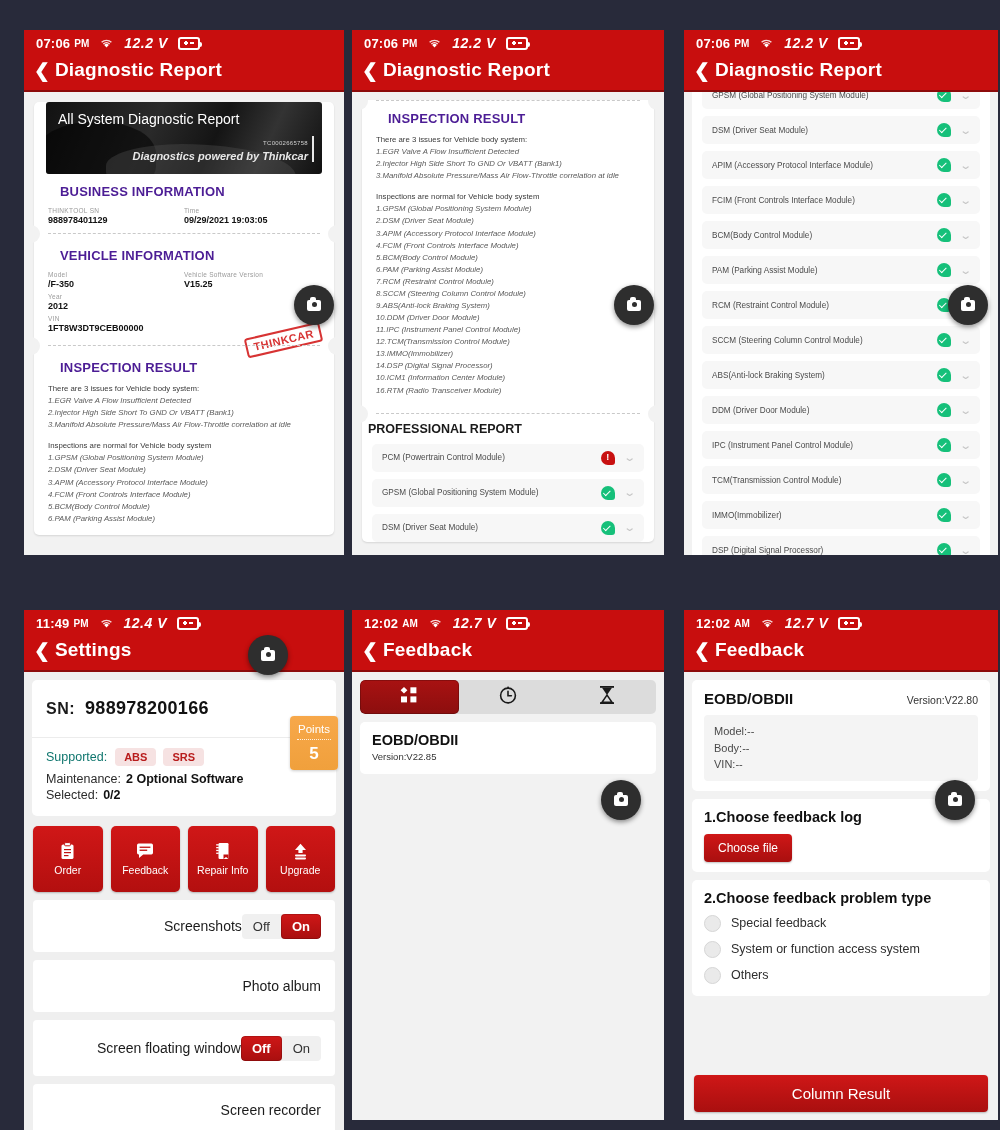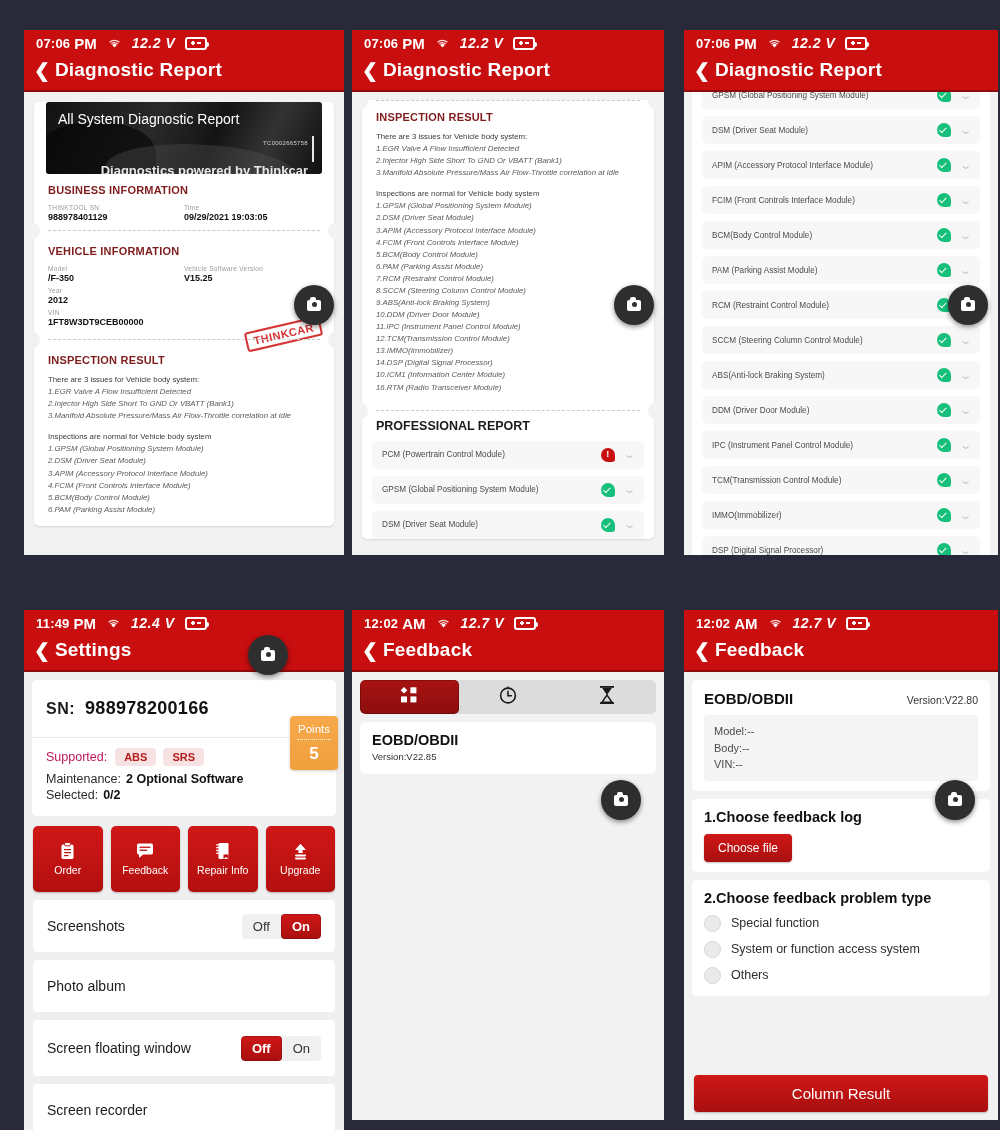--- a/index.html
+++ b/index.html
@@ -38,21 +38,21 @@
   .statusbar {
     background: #c80e0e;
     height: 26px;
     display: flex; align-items: center;
     padding: 0 12px;
     color: #fff;
     flex: 0 0 auto;
     gap: 10px;
   }
   .st-time { font-size: 13px; font-weight: bold; letter-spacing: .2px;}
-  .st-ampm { font-size: 15px; font-weight: bold; margin-left: -6px; }
+  .st-ampm { font-size: 10px; font-weight: bold; margin-left: -6px; }
   .st-wifi { width: 15px; height: 12px; position: relative; }
   .st-wifi svg { display:block; }
   .st-volt { font-size: 14px; font-style: italic; font-weight: bold; letter-spacing: .5px; }
   .st-batt {
     width: 22px; height: 13px; border: 2px solid #fff; border-radius: 3px;
     position: relative; display:flex; align-items:center; justify-content:center; gap:2px;
   }
   .st-batt:after {
     content:""; position:absolute; right:-4px; top:3px; width:3px; height:5px; background:#fff; border-radius:0 2px 2px 0;
   }
@@ -90,27 +90,27 @@
     margin: 8px 10px 0 10px; background: #fff; border-radius: 5px; position: relative;
     box-shadow: 0 1px 2px rgba(0,0,0,.12);
   }
   .rpt-hero {
     margin: 10px 12px 0 12px; height: 72px; border-radius: 3px;
     background: linear-gradient(115deg,#121212 0%,#2a2a2a 38%,#141414 60%,#333 78%,#101010 100%);
     position: relative; overflow: hidden;
   }
   .rpt-hero .htitle { position:absolute; left:12px; top:9px; color:#fff; font-size:14px;}
   .rpt-hero .hcode { position:absolute; right:14px; top:38px; color:#cfcfcf; font-size:6px; letter-spacing:.3px;}
-  .rpt-hero .hsub { position:absolute; right:14px; top:61px; color:#e8e8e8; font-size:13px; font-weight:bold;}
+  .rpt-hero .hsub { position:absolute; right:14px; top:48px; color:#e8e8e8; font-size:11px; font-weight:bold;font-style:italic;}
   .rpt-hero .hbar { position:absolute; right:8px; top:34px; width:2px; height:26px; background:#e8e8e8;}
   .rpt-hero .blob1 {position:absolute;left:-10px;bottom:-18px;width:120px;height:70px;background:#000;opacity:.55;border-radius:50% 50% 40% 60%;}
   .rpt-hero .blob2 {position:absolute;left:60px;bottom:-25px;width:190px;height:55px;background:#555;opacity:.35;border-radius:40% 60% 30% 50%;}
 
   .sec { padding: 10px 14px 4px 14px; position: relative; }
-  .sec h3 { font-size: 11px; font-weight: bold; color: #7f1d1d; letter-spacing: .2px; margin-bottom: 8px;}
+  .sec h3 { font-size: 13px; font-weight: bold; color: #4c1d95; letter-spacing: .2px; margin-bottom: 8px; margin-left: 12px;}
   .kv-row { display: flex; margin-bottom: 4px;}
   .kv { flex: 1; }
   .kv .k { font-size: 6.5px; color: #9a9a9a; letter-spacing:.3px; }
   .kv .v { font-size: 9px; font-weight: bold; color: #111; margin-top: 1px;}
   .dashed { border-top: 1.5px dashed #c9c9c9; margin: 8px 0 0 0; position: relative;}
   .notch-l, .notch-r { position:absolute; top:-9px; width:16px; height:18px; background:#f2f2f2; }
   .notch-l { left:-24px; border-radius: 0 12px 12px 0;}
   .notch-r { right:-24px; border-radius: 12px 0 0 12px;}
 
   .insp-body { font-size: 7.8px; color: #5b5b5b; line-height: 1.55; }
@@ -119,21 +119,21 @@
   .insp-body .gap { height: 9px; }
 
   .stamp {
     position: absolute; right: 12px; bottom: 0px;
     color: #d42222; border: 2.5px solid #d42222; border-radius:3px;
     font-size: 11px; font-weight: bold; padding: 2px 6px;
     transform: rotate(-13deg); letter-spacing: .5px; opacity: .92;
   }
 
   
-  .pr-title { font-size: 12.5px; font-weight: bold; color: #1a1a1a; padding: 14px 14px 8px 14px;}
+  .pr-title { font-size: 12.5px; font-weight: bold; color: #1a1a1a; padding: 14px 14px 8px 6px;}
   .mod-row {
     display:flex; align-items:center; background:#f7f7f7; border-radius:5px;
     margin: 0 10px 7px 10px; padding: 8px 10px; height: 28px;
   }
   .mod-name { flex:1; font-size: 8.2px; color:#4a4a4a; white-space: nowrap; overflow: hidden;}
   .badge-ok, .badge-err {
     width: 14px; height: 14px; border-radius: 50% 50% 3px 50%;
     display:flex; align-items:center; justify-content:center; margin-right: 10px; flex:0 0 auto;
   }
   .badge-ok { background:#16c07a; }
@@ -145,21 +145,21 @@
   .list-card { background:#fff; border-radius:6px; margin: 6px 8px 0 8px; padding: 6px 0 6px 0;}
 
   
   .set-body { background:#efefef; flex:1; overflow:hidden; position:relative;}
   .sn-card { background:#fff; margin: 8px 8px 0 8px; border-radius:5px; }
   .sn-line { padding: 18px 14px; display:flex; align-items:center; border-bottom:1px solid #ececec;}
   .sn-label { font-size: 16px; font-weight:bold; color:#1b1b1b; letter-spacing:.5px;}
   .sn-val { font-size: 18px; font-weight:bold; color:#111; margin-left: 10px; letter-spacing:.3px;}
   .sn-info { padding: 10px 14px 12px 14px; font-size: 11.5px; color:#2b2b2b; }
   .sup-row { display:flex; align-items:center; margin-bottom: 6px;}
-  .sup-row .lbl { font-size: 12.5px; color:#be185d; margin-right: 8px;}
+  .sup-row .lbl { font-size: 12.5px; color:#0f766e; margin-right: 8px;}
   .chip { background:#f6e2e2; color:#b81c1c; font-size: 11px; font-weight:bold; padding: 3px 9px; border-radius:4px; margin-right:7px;}
   .mt-row { font-size: 12.5px; color:#2b2b2b; margin-bottom:2px;}
   .mt-row b { color:#111; margin-left: 5px;}
   .points {
     position:absolute; right: 6px; top: 44px; width: 48px; height: 54px;
     background: linear-gradient(180deg,#f7a84a,#f0a03c); border-radius:4px;
     color:#fff; text-align:center; box-shadow:0 1px 3px rgba(0,0,0,.2);
     display:flex; flex-direction:column; align-items:center; justify-content:center; z-index: 20;
   }
   .points .p1 { font-size: 11.5px; }
@@ -170,21 +170,21 @@
   .qbtn {
     flex:1; height: 66px; background: linear-gradient(180deg,#d01717,#b30f0f);
     border-radius:5px; color:#fff; display:flex; flex-direction:column;
     align-items:center; justify-content:center; gap:4px; box-shadow: 0 1px 2px rgba(0,0,0,.25);
   }
   .qbtn .qi { height: 20px; display:flex; align-items:center; justify-content:center;}
   .qbtn .ql { font-size: 10.5px; text-align:center; line-height:1.1;}
 
   .srow {
     background:#fff; margin: 0 9px 8px 9px; border-radius:4px;
-    display:flex; align-items:center; justify-content:space-between;
+    display:flex; align-items:center; justify-content:flex-end;
     padding: 12px 14px; height: 52px;
   }
   .srow .slabel { font-size: 14px; color:#1b1b1b; line-height:1.15;}
   .toggle { display:flex; background:#f0f0f0; border-radius:4px; overflow:hidden;}
   .toggle span { font-size: 13px; padding: 5px 11px; color:#333; }
   .toggle span.on { background: linear-gradient(180deg,#cf1717,#a90f0f); color:#fff; font-weight:bold; border-radius:4px; box-shadow: inset 0 0 0 1px rgba(0,0,0,.15);}
 
   
   .fb-body { background:#f2f2f2; flex:1; padding: 8px; position:relative; overflow:hidden;}
   .tabbar { display:flex; background:#dcdcdc; border-radius:5px; height: 34px; overflow:hidden;}
@@ -736,21 +736,21 @@
 
         <div class="fb2-card">
           <div class="step-title">1.Choose feedback log</div>
           <span class="choose-file">Choose file</span>
         </div>
 
         <div class="fb2-card">
           <div class="step-title">2.Choose feedback problem type</div>
           <div class="radio-row">
             <span class="radio"></span>
-            <span class="radio-label">Special function</span>
+            <span class="radio-label">Special feedback</span>
           </div>
           <div class="radio-row">
             <span class="radio"></span>
             <span class="radio-label">System or function access system</span>
           </div>
           <div class="radio-row" style="margin-bottom:2px">
             <span class="radio"></span>
             <span class="radio-label">Others</span>
           </div>
         </div>

